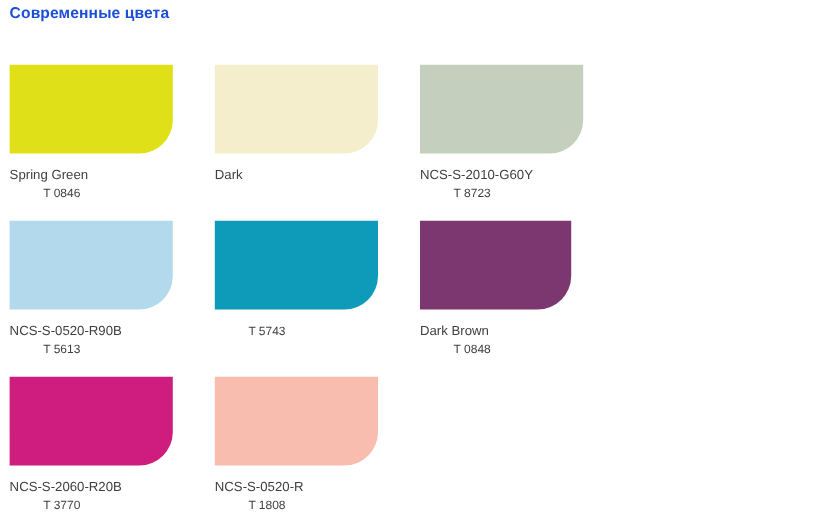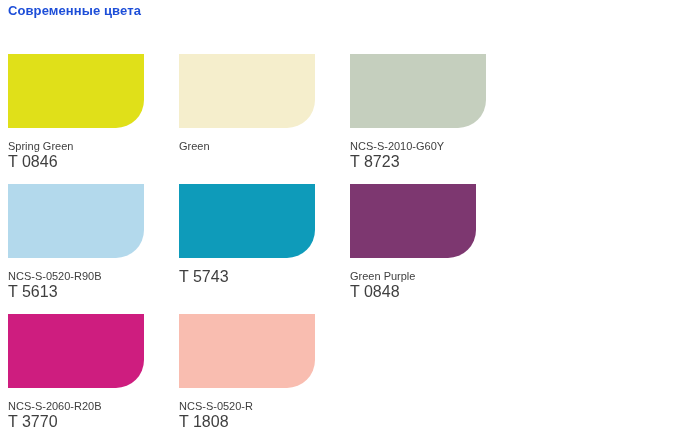--- a/index.html
+++ b/index.html
@@ -71,44 +71,45 @@
     line-height: 15px;
   }
 
   .swatch-name {
     font-size: 11px;
     color: #3f3f3f;
     white-space: nowrap;
   }
 
   .swatch-code {
-    font-size: 16px;
+    font-size: 10px;
     color: #3f3f3f;
     white-space: nowrap;
+    margin-left: 28px;
   }
 </style>
 </head>
 <body>
 
 <div class="page">
 
   <div class="page-title">Современные цвета</div>
 
   <div class="swatch-grid">
       <div class="swatch-cell col-1">
         <div class="swatch-chip" style="background: rgb(224, 224, 25);"></div>
         <div class="swatch-labels">
           <div class="swatch-name">Spring Green</div>
           <div class="swatch-code">T 0846</div>
         </div>
       </div>
       <div class="swatch-cell col-2">
         <div class="swatch-chip" style="background: rgb(245, 238, 204);"></div>
         <div class="swatch-labels">
-          <div class="swatch-name">Green</div>
+          <div class="swatch-name">Dark</div>
         </div>
       </div>
       <div class="swatch-cell col-1">
         <div class="swatch-chip" style="background: rgb(197, 207, 190);"></div>
         <div class="swatch-labels">
           <div class="swatch-name">NCS-S-2010-G60Y</div>
           <div class="swatch-code">T 8723</div>
         </div>
       </div>
       <div class="swatch-cell col-2">
@@ -120,21 +121,21 @@
       </div>
       <div class="swatch-cell col-3">
         <div class="swatch-chip" style="background: rgb(14, 155, 186);"></div>
         <div class="swatch-labels">
           <div class="swatch-code">T 5743</div>
         </div>
       </div>
       <div class="swatch-cell col-4">
         <div class="swatch-chip" style="background: rgb(125, 55, 112);"></div>
         <div class="swatch-labels">
-          <div class="swatch-name">Green Purple</div>
+          <div class="swatch-name">Dark Brown</div>
           <div class="swatch-code">T 0848</div>
         </div>
       </div>
       <div class="swatch-cell col-1">
         <div class="swatch-chip" style="background: rgb(206, 29, 127);"></div>
         <div class="swatch-labels">
           <div class="swatch-name">NCS-S-2060-R20B</div>
           <div class="swatch-code">T 3770</div>
         </div>
       </div>

